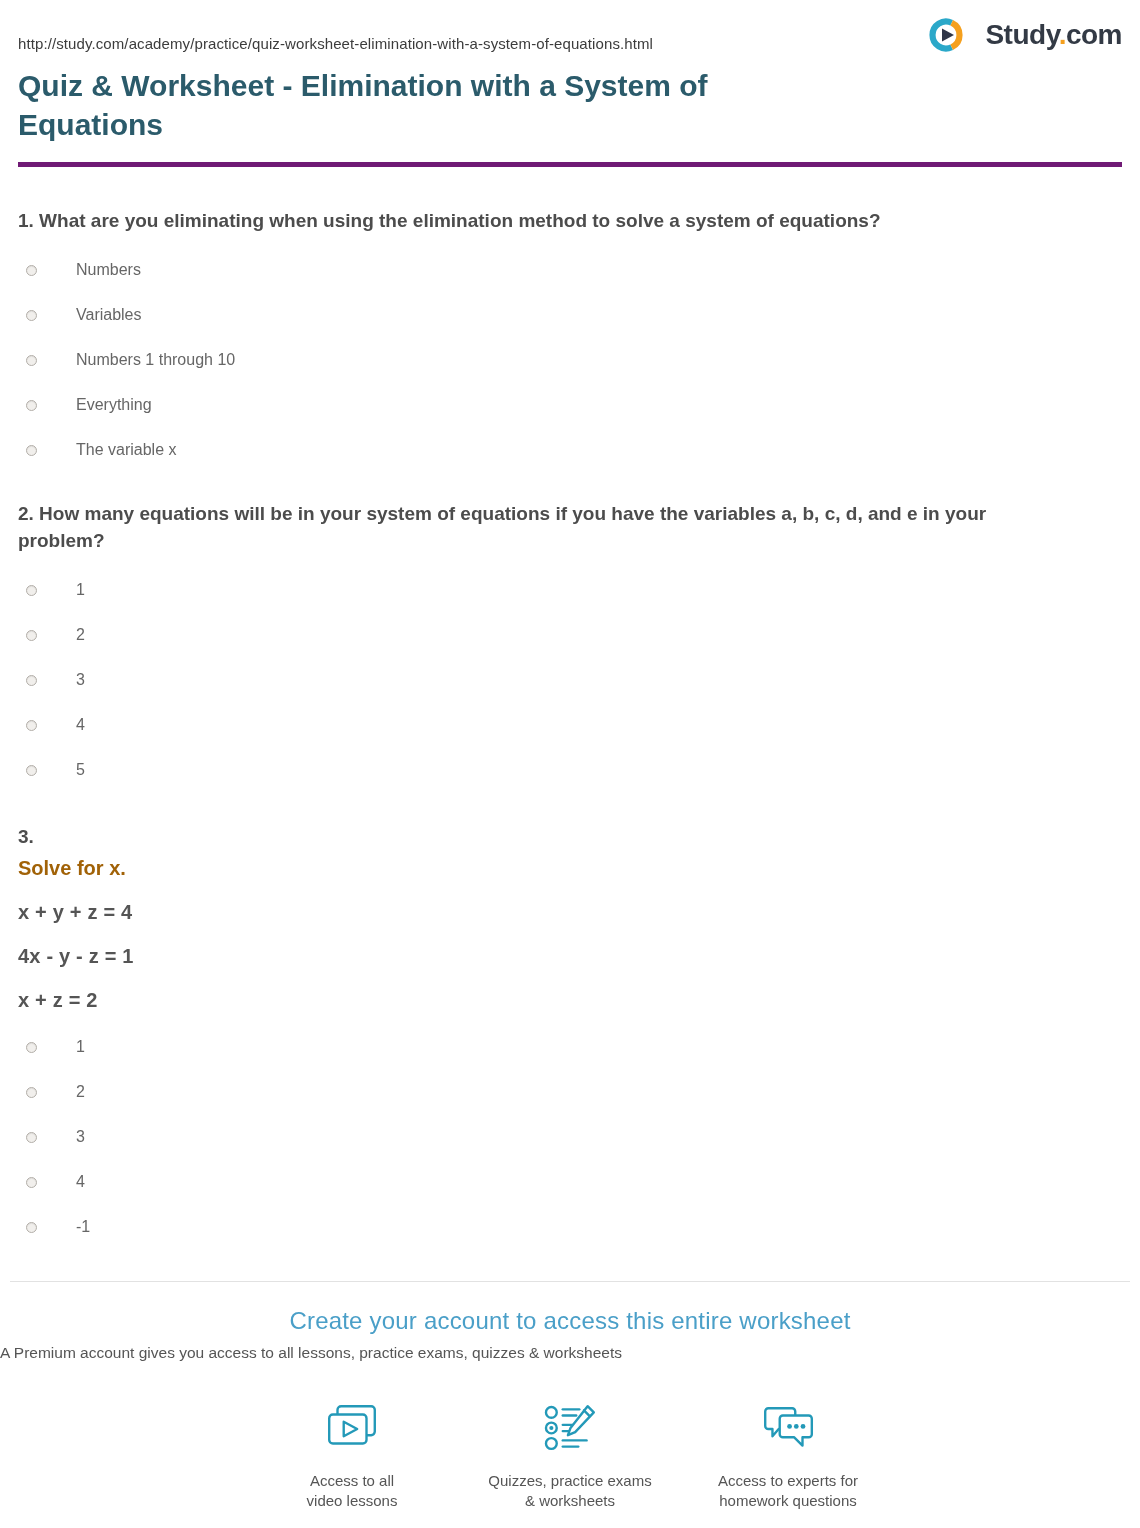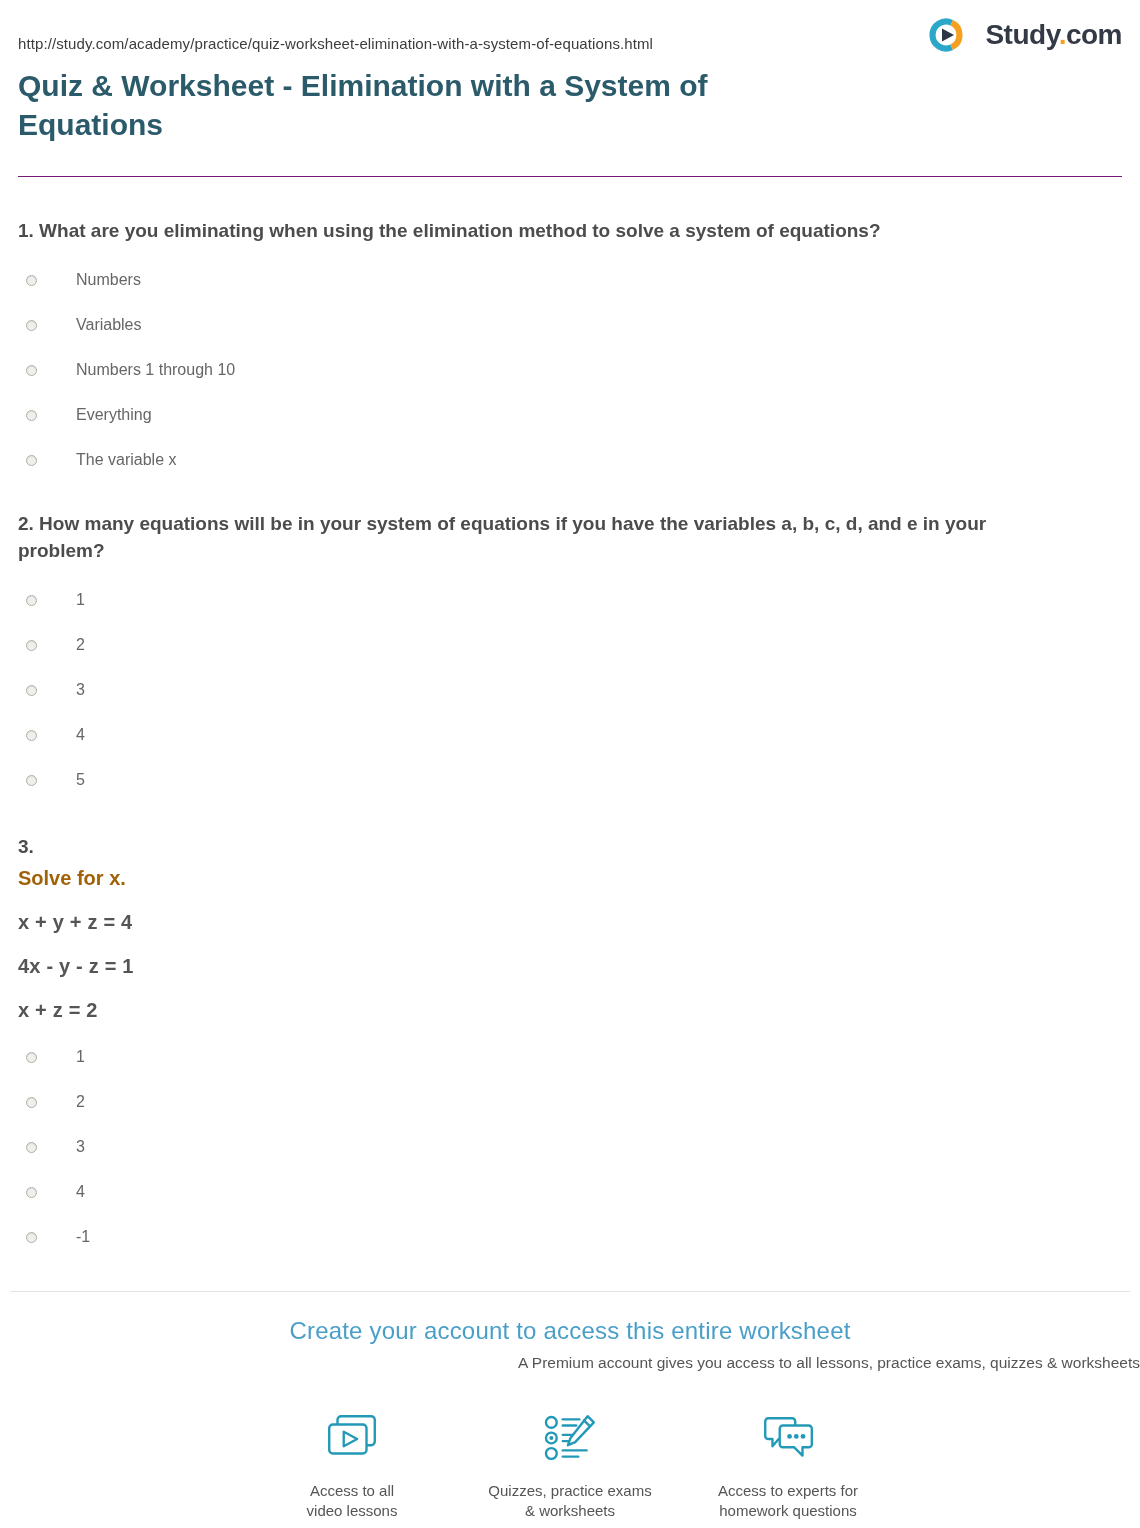--- a/index.html
+++ b/index.html
@@ -21,22 +21,22 @@
     font-size: 15px; color: #3c3c3c; padding-top: 4px;
     letter-spacing: 0.1px;
   }
   .logo { display: flex; align-items: center; gap: 22px; text-decoration: none; }
   .logo-text { font-size: 28px; font-weight: 600; color: #333a45; letter-spacing: -0.5px; }
   .logo-text .dot { color: #f5a01e; }
 
   
   .title-wrap {
     margin: 14px 18px 0 18px;
-    padding-bottom: 32px;
-    border-bottom: 1px solid #701a75;
+    padding-bottom: 18px;
+    border-bottom: 5px solid #701a75;
   }
   h1.page-title {
     font-size: 30px; font-weight: 600; color: #2b5b6b;
     line-height: 1.3; max-width: 730px;
   }
 
   
   .main { padding: 0 18px; }
   .q-heading {
     font-size: 19px; font-weight: 700; color: #4c4c4c;
@@ -62,21 +62,21 @@
   }
   .option-label { font-size: 16px; color: #666; }
 
   
   .bottom-divider { border-top: 1px solid #e2e2e2; margin: 44px 10px 0 10px; }
   .cta-heading {
     text-align: center; font-size: 24px; font-weight: 400;
     color: #4a9fc8; margin-top: 25px; letter-spacing: 0.2px;
   }
   .cta-subheading {
-    text-align: right; font-size: 15.5px; color: #555; margin-top: 9px;
+    text-align: left; font-size: 15.5px; color: #555; margin-top: 9px;
   }
   .features {
     display: flex; justify-content: center; margin-top: 36px;
   }
   .feature { width: 218px; text-align: center; }
   .feature .icon-box { height: 62px; display: flex; align-items: center; justify-content: center; }
   .feature-label { font-size: 15px; color: #555; line-height: 1.35; margin-top: 11px; }
 </style>
 </head>
 <body>

